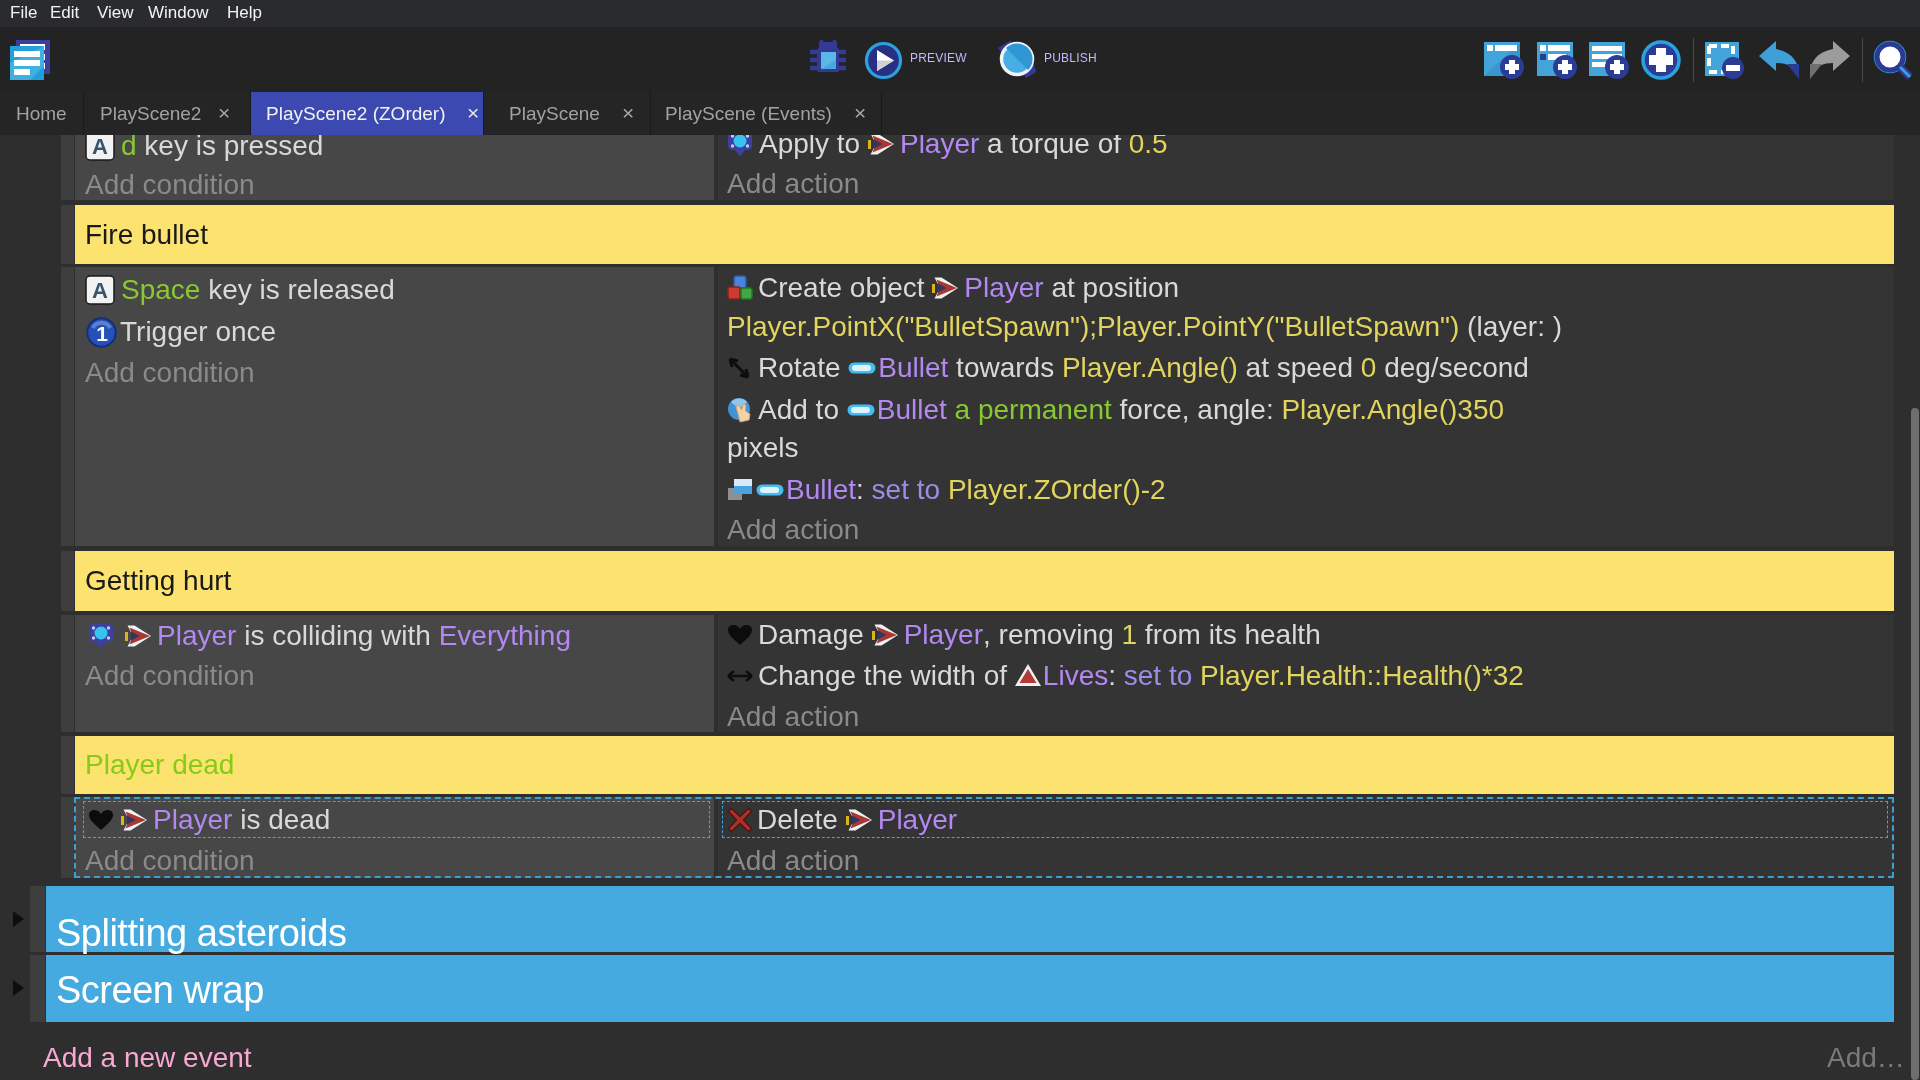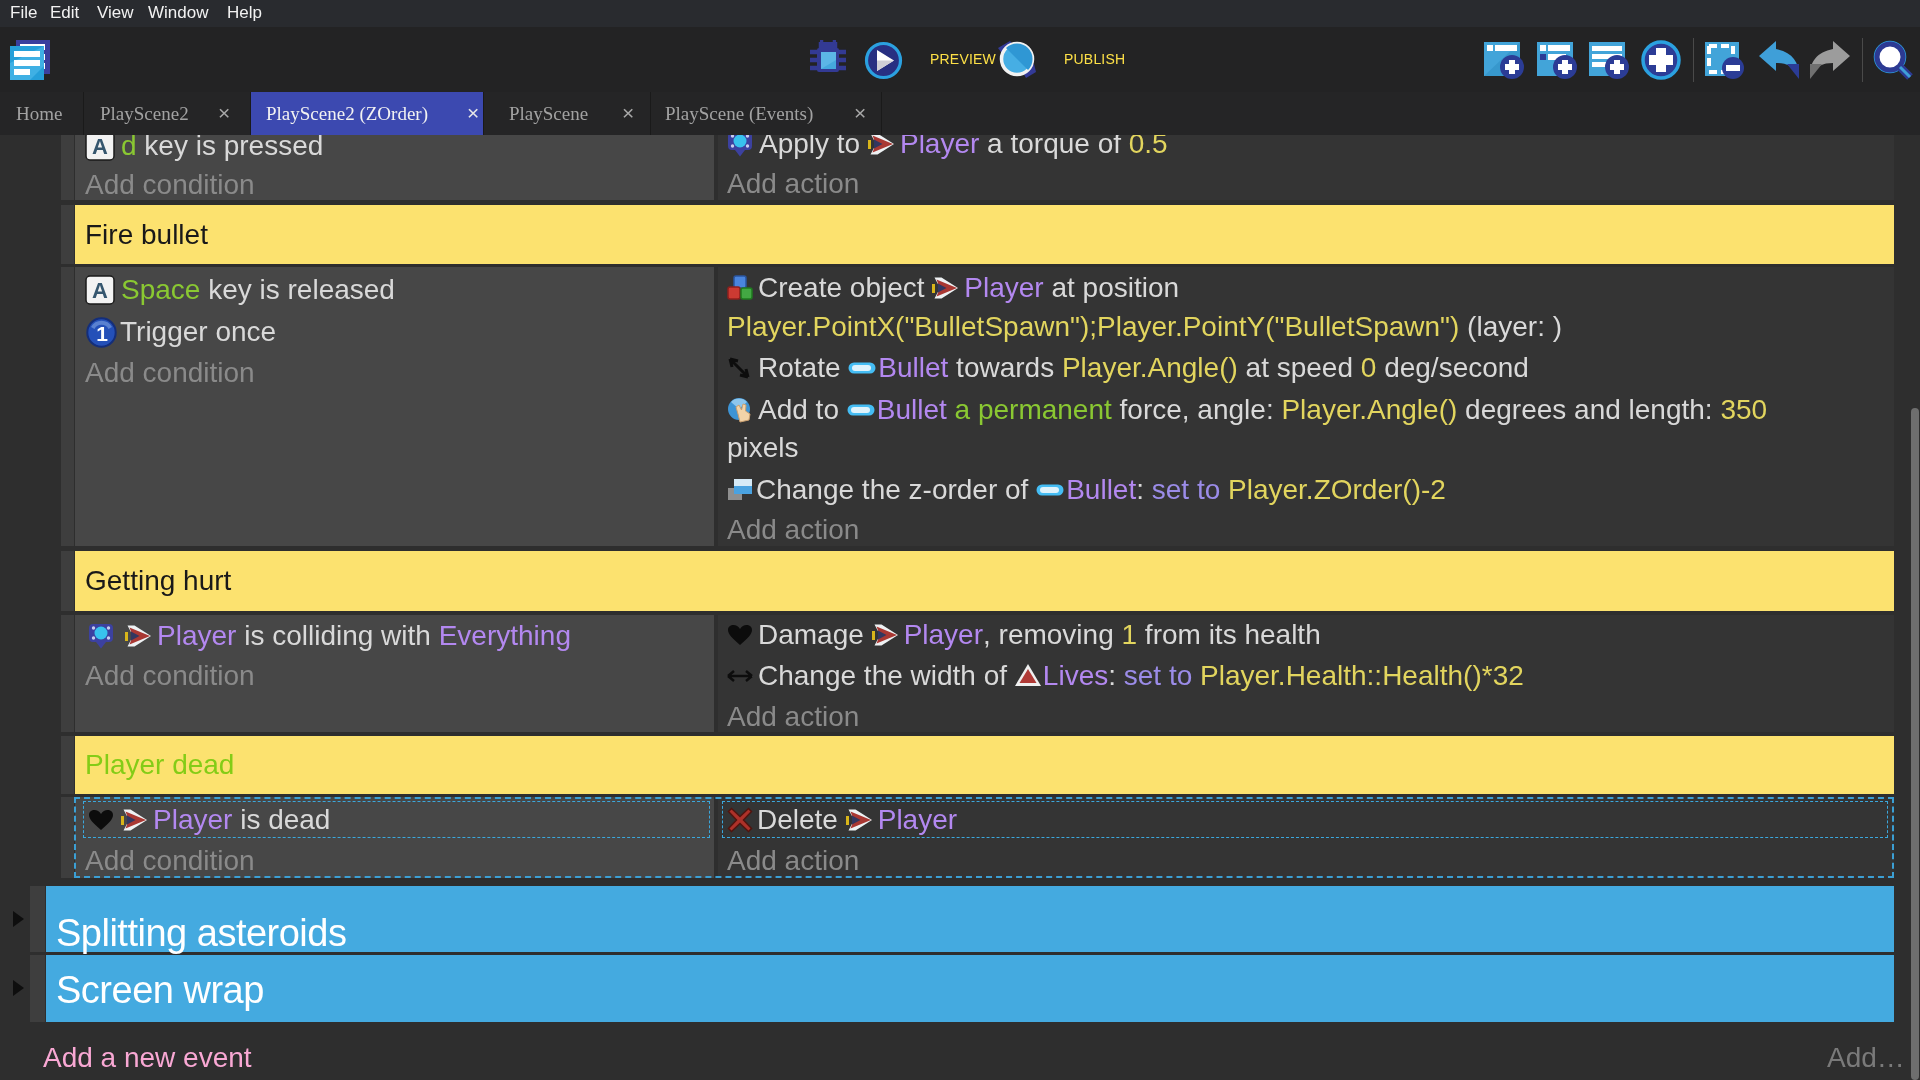--- a/index.html
+++ b/index.html
@@ -5,24 +5,24 @@
   * { margin:0; padding:0; box-sizing:border-box; }
   html,body { width:1920px; height:1080px; overflow:hidden; background:#2e2e2e;
     font-family:"Liberation Sans", sans-serif; }
   .abs { position:absolute; }
   
   #menubar { position:absolute; left:0; top:0; width:1920px; height:27px; background:#292b2f; }
   #menubar span { position:absolute; top:3px; font-size:17px; color:#f2f2f2; }
   #toolbar { position:absolute; left:0; top:27px; width:1920px; height:65px; background:#232324; }
   #tabbar { position:absolute; left:0; top:92px; width:1920px; height:43px; background:#252526; z-index:5; }
   .tab { position:absolute; top:0; height:43px; }
-  .tab .tx { position:absolute; top:11px; font-size:19px; color:#a2a2a2; white-space:nowrap;font-family:Liberation Serif, serif; }
+  .tab .tx { position:absolute; top:11px; font-size:19px; color:#a2a2a2; white-space:nowrap; }
   .tab .cl { position:absolute; top:9px; font-size:21px; color:#a8a8a8; }
   .tabdiv { position:absolute; top:0; width:1px; height:43px; background:#1a1a1a; }
-  .tbtext { position:absolute; font-size:14px; color:#fde047; letter-spacing:0.2px;margin-left:20px; }
+  .tbtext { position:absolute; font-size:12px; color:#c4b5fd; letter-spacing:0.2px; }
   
   #sheet { position:absolute; left:0; top:135px; width:1920px; height:945px; background:#2e2e2e; }
   .rail { position:absolute; left:61px; width:13px; background:#3e3e3e; }
   .cond { position:absolute; left:75px; width:639px; background:#474747; }
   .act  { position:absolute; left:718px; width:1176px; background:#343434; }
   .comment { position:absolute; left:75px; width:1819px; background:#fce26f; }
   .group { position:absolute; left:46px; width:1848px; background:#44aae0; }
   .ghandle { position:absolute; left:30px; width:15px; background:#3e3e3e; }
   .line { position:absolute; height:40px; display:flex; align-items:center; white-space:nowrap;
           font-size:28px; color:#d9d9d9; }
@@ -269,33 +269,31 @@
   <span>Add to&nbsp;</span>
   <svg class="ico" width="28" height="12" viewBox="0 0 28 12" style="margin-right:2px">
       <rect x="0.5" y="0.5" width="27" height="11" rx="5.5" fill="#45bdf4"></rect>
       <rect x="4" y="3" width="19" height="6" rx="3" fill="#dff3fc"></rect>
     </svg>
   <span class="purple">Bullet</span>
     <span>&nbsp;</span>
     <span class="green">a permanent</span>
     <span>&nbsp;force, angle:&nbsp;</span>
     <span class="yellow">Player.Angle()</span>
-    <span>&nbsp;degrees and length:&nbsp;</span>
     <span class="yellow">350</span>
 </div>
 <div class="line" style="left:727px;top:428px">
     <span>pixels</span>
   </div>
 <div class="line" style="left:727px;top:470px">
   <svg class="ico" width="26" height="24" viewBox="0 0 26 24" style="margin-right:3px">
       <rect x="1" y="10" width="14" height="12" fill="#8f8f8f"></rect>
       <rect x="7" y="1" width="18" height="15" fill="#4aa2e0"></rect>
       <rect x="7" y="1" width="18" height="7" fill="#d6eaf7"></rect>
     </svg>
-  <span>Change the z-order of&nbsp;</span>
   <svg class="ico" width="28" height="12" viewBox="0 0 28 12" style="margin-right:2px">
       <rect x="0.5" y="0.5" width="27" height="11" rx="5.5" fill="#45bdf4"></rect>
       <rect x="4" y="3" width="19" height="6" rx="3" fill="#dff3fc"></rect>
     </svg>
   <span class="purple">Bullet</span>
     <span>:&nbsp;</span>
     <span class="lav">set to&nbsp;</span>
     <span class="yellow">Player.ZOrder()-2</span>
 </div>
 <div class="line gray" style="left:727px;top:510px">Add action</div>

